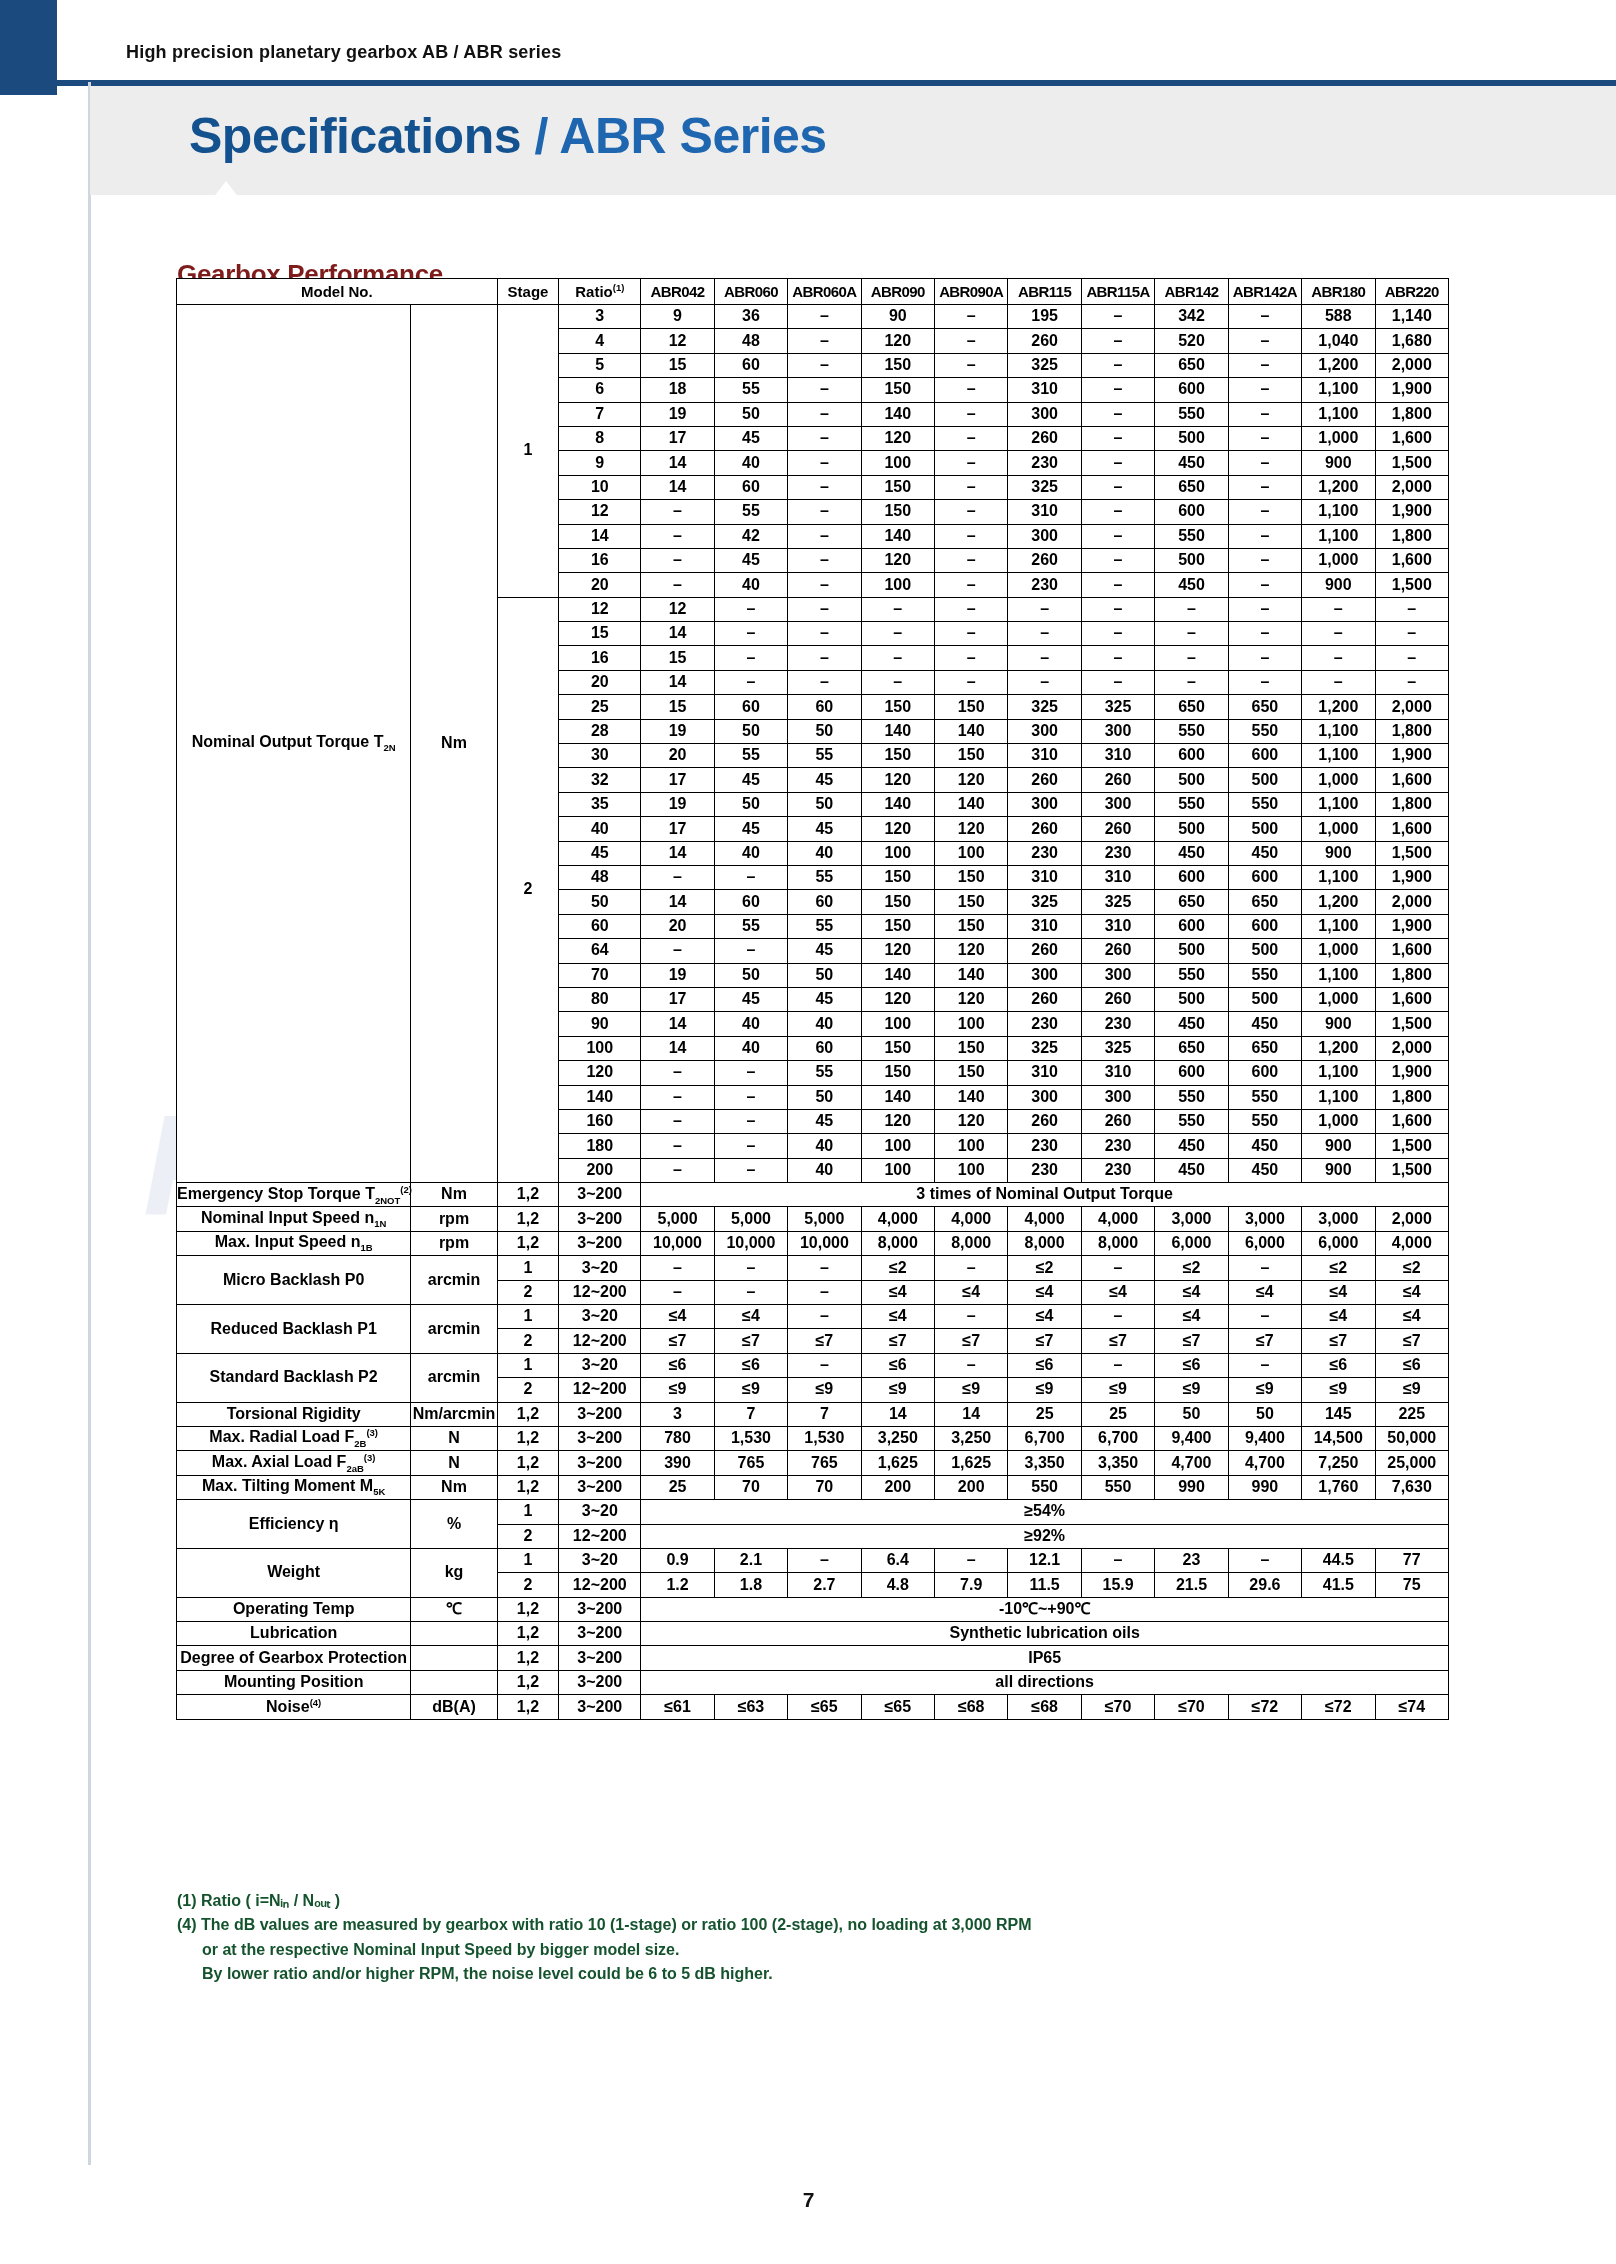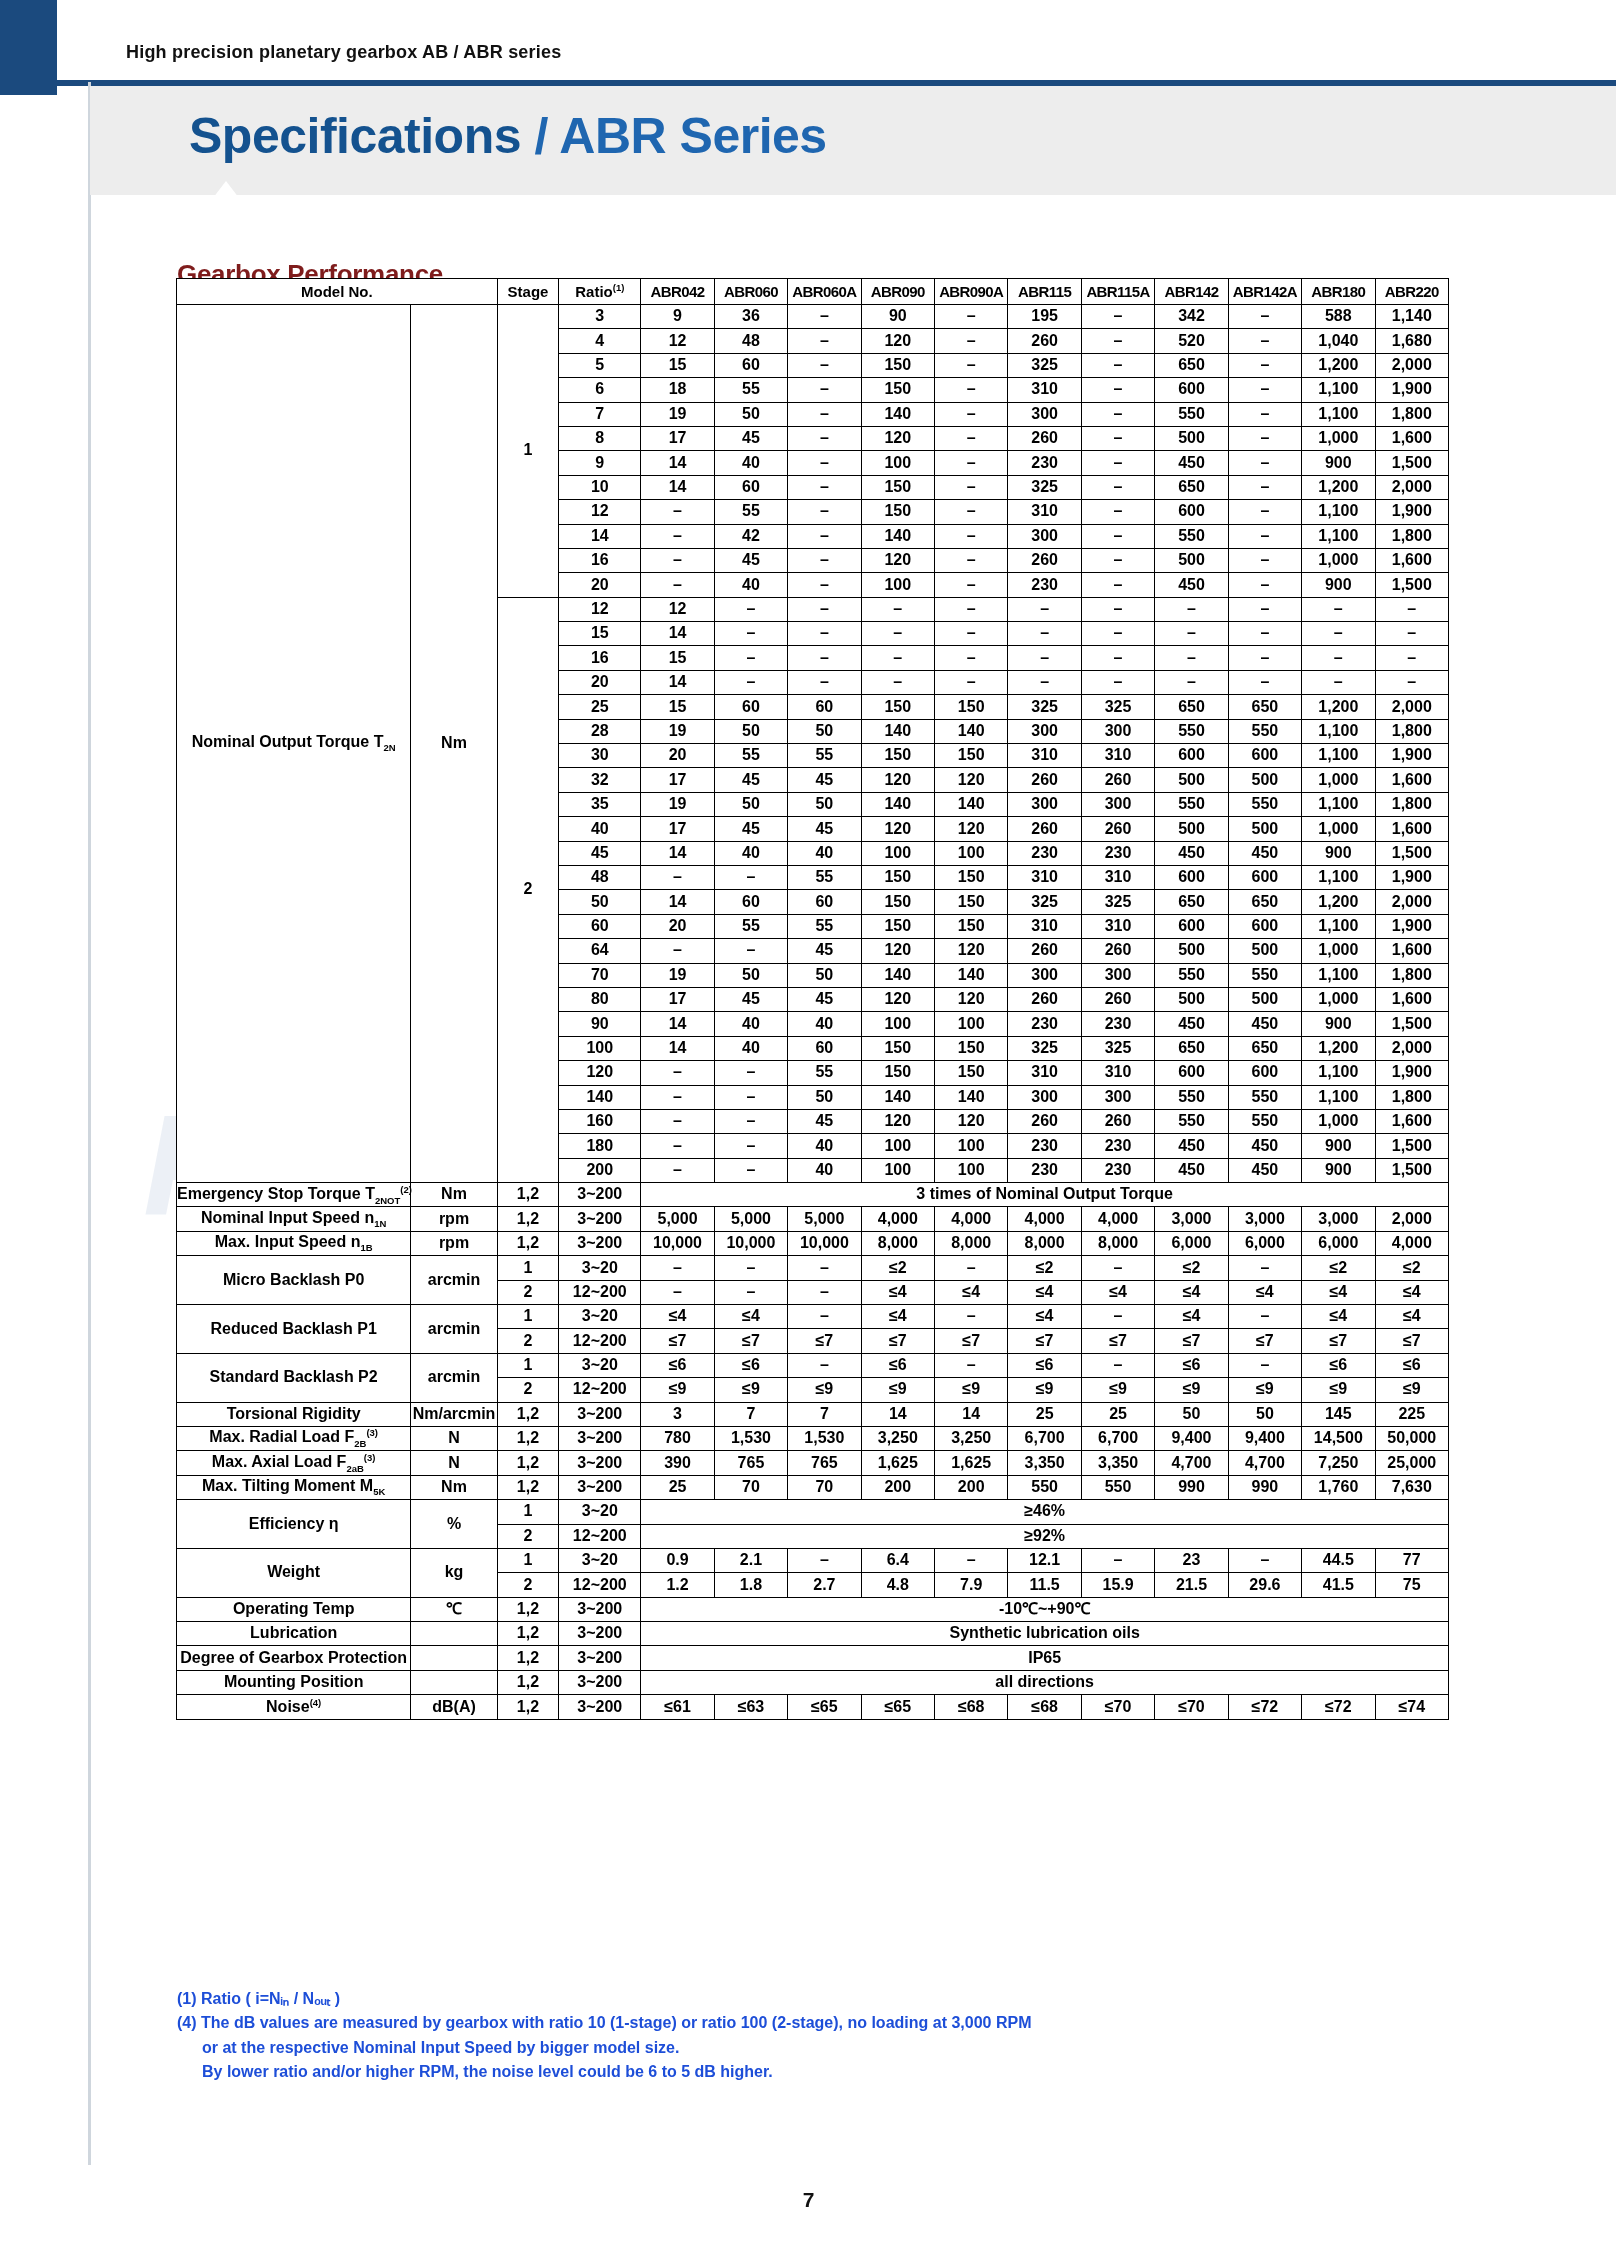--- a/index.html
+++ b/index.html
@@ -161,25 +161,25 @@
   .sub {
     font-size: 9.5px;
     vertical-align: sub;
   }
   .hl { background: #fbfbee; }
   .span-note { font-size: 16px; font-weight: bold; }
 
   
   #footnotes {
     position: absolute;
-    left: 177px; top: 1987px;
+    left: 177px; top: 1889px;
     font-size: 16px;
     font-weight: bold;
     line-height: 1.52;
-    color: #1d4ed8;
+    color: #14532d;
   }
   #footnotes .indent { padding-left: 25px; }
 
   #page-number {
     position: absolute;
     left: 0; top: 2188px;
     width: 1617px;
     text-align: center;
     font-size: 21px;
     font-weight: bold;
@@ -955,21 +955,21 @@
             <td class="d">990</td>
             <td class="d">990</td>
             <td class="d">1,760</td>
             <td class="d">7,630</td>
           </tr>
           <tr>
             <td class="d namecol" rowspan="2"><span>Efficiency η</span></td>
             <td class="d" rowspan="2">%</td>
             <td class="d">1</td>
             <td class="d">3~20</td>
-            <td class="d span-note" colspan="11">≥46%</td>
+            <td class="d span-note" colspan="11">≥54%</td>
           </tr>
           <tr>
             <td class="d">2</td>
             <td class="d">12~200</td>
             <td class="d span-note" colspan="11">≥92%</td>
           </tr>
           <tr>
             <td class="d namecol" rowspan="2"><span>Weight</span></td>
             <td class="d" rowspan="2">kg</td>
             <td class="d">1</td>

